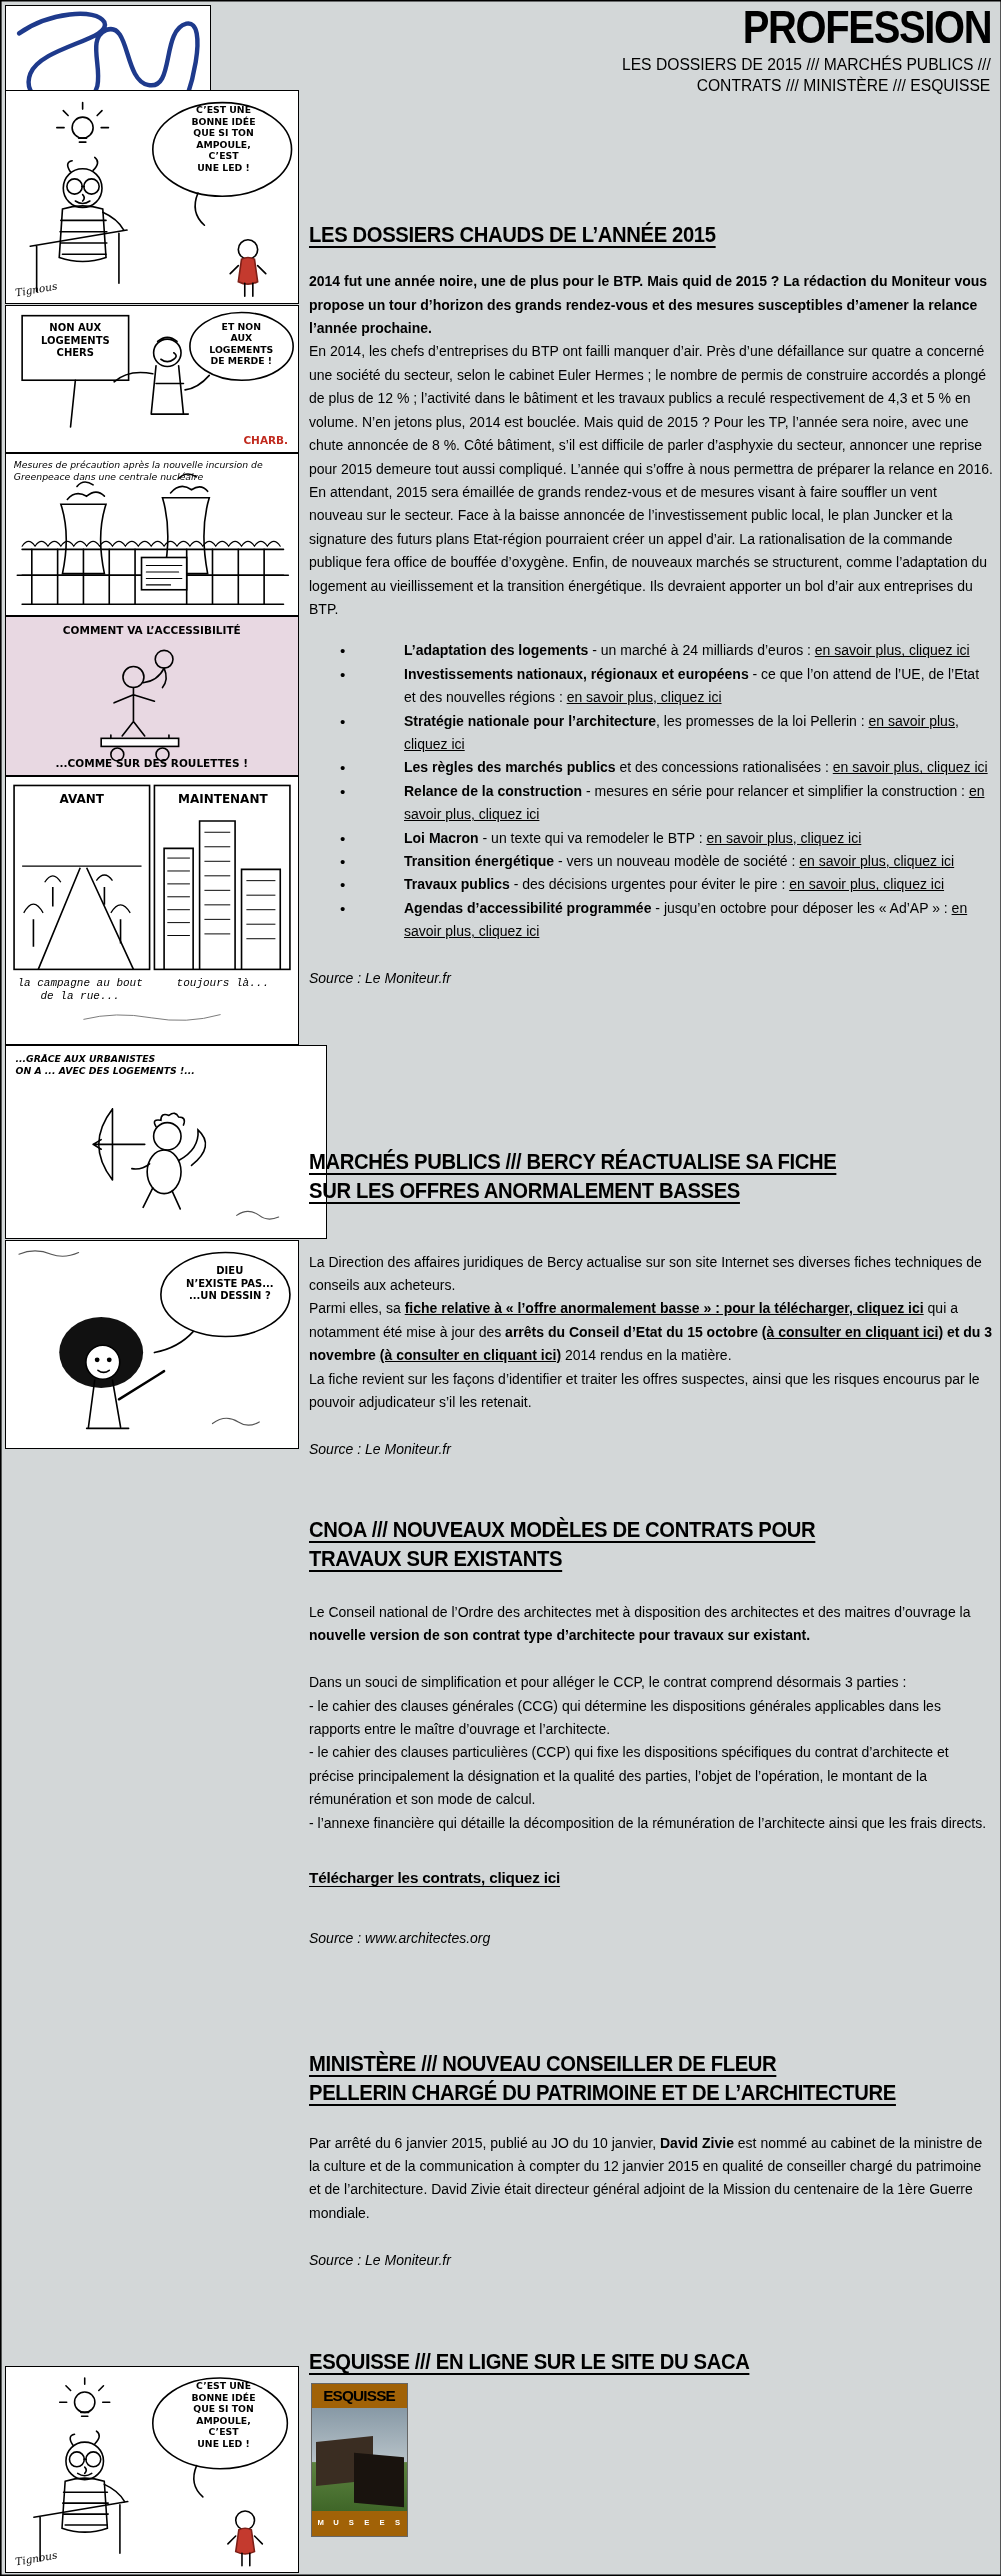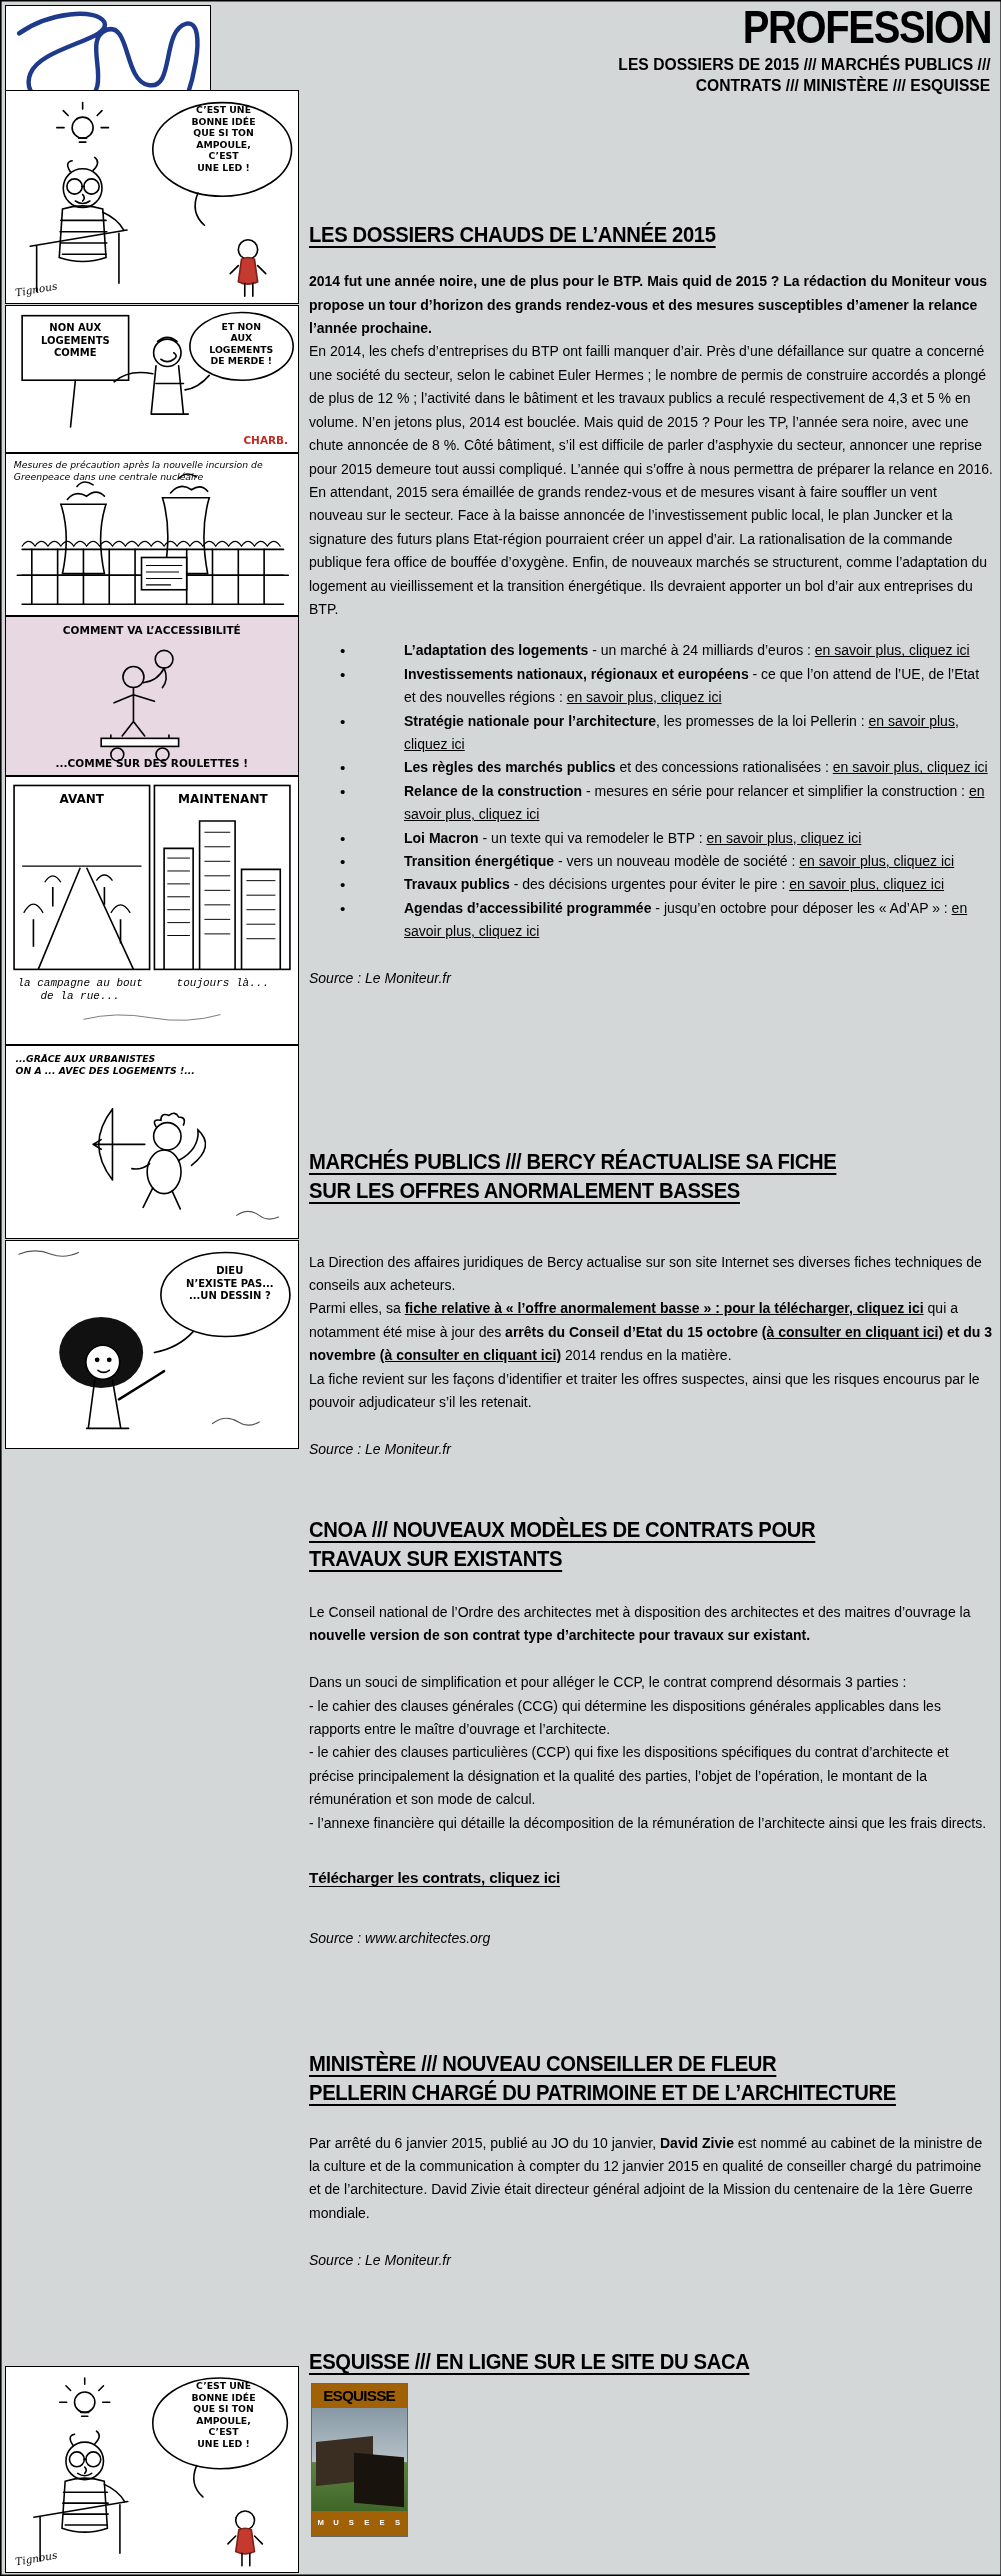--- a/index.html
+++ b/index.html
@@ -5,21 +5,21 @@
   html,body{margin:0;padding:0;background:#888;}
   .page{position:relative;width:1002px;height:2576px;margin:0 auto;background:#d3d7d8;
         box-shadow:inset 0 0 0 1.6px #000;font-family:"Liberation Sans",sans-serif;color:#000;overflow:hidden;}
 
   
   .logo-box{position:absolute;left:4.8px;top:4.8px;width:204px;height:136px;background:#fff;border:1.6px solid #000;}
   .logo-box svg{position:absolute;left:0;top:0;}
   .logo-tagline{position:absolute;right:4px;bottom:8px;color:#1e3a8c;font-size:9.3px;font-weight:bold;font-style:italic;}
   .masthead{position:absolute;right:11.3px;top:1.6px;text-align:right;}
   .masthead .title{font-size:47px;font-weight:900;letter-spacing:-1.6px;line-height:1.05;display:inline-block;transform:scaleX(.85);transform-origin:right;}
-  .masthead .subtitle{font-size:17.4px;font-weight:700;line-height:1.22;margin-top:3.2px;}
+  .masthead .subtitle{font-size:17.4px;font-weight:400;line-height:1.22;margin-top:3.2px;}
   .masthead .subtitle span{display:inline-block;transform:scaleX(.9);transform-origin:right;}
 
   
   .cartoon{position:absolute;left:4.8px;width:292px;background:#fff;border:1.2px solid #000;overflow:hidden;}
   .cartoon svg{position:absolute;left:0;top:0;}
   .bubble{position:absolute;font-family:"DejaVu Sans",sans-serif;font-weight:bold;font-size:9.3px;
           line-height:1.25;text-align:center;white-space:pre-line;pointer-events:none;}
   .handnote{position:absolute;font-family:"DejaVu Sans",sans-serif;font-size:9.3px;font-style:italic;line-height:1.3;}
   .signature{position:absolute;font-family:"DejaVu Serif",serif;font-style:italic;font-size:10.5px;}
   .sig-red{color:#c12a1e;font-family:"DejaVu Sans",sans-serif;font-style:normal;font-weight:bold;margin-left:40px;}
@@ -124,21 +124,21 @@
         <circle cx="200" cy="58" r="17"></circle>
         <path d="M188,44 q12,-10 24,0 M208,58 q6,4 0,8 M192,66 q8,6 16,0"></path>
         <path d="M186,74 l-6,60 M214,74 l6,60 M186,96 h34 M180,134 h46"></path>
         <path d="M182,84 q-30,-6 -48,10"></path>
         <ellipse cx="292" cy="50" rx="64" ry="42" fill="#fff"></ellipse>
         <path d="M252,86 q-14,16 -30,18" fill="none"></path>
       </g>
     </svg>
     <div class="bubble" style="left:21px;top:16px;width:97px;font-size:10px;">NON AUX
 LOGEMENTS
-COMME</div>
+CHERS</div>
     <div class="bubble" style="left:187px;top:14.5px;width:97px;">ET NON
 AUX
 LOGEMENTS
 DE MERDE !</div>
     <div class="signature sig-red" style="right:9.7px;bottom:6.5px;">CHARB.</div>
   </div>
 
   <div class="cartoon" style="top:453px;height:161px;">
     <div class="handnote" style="left:8px;top:4.8px;right:6.5px;">Mesures de précaution après la nouvelle incursion de Greenpeace dans une centrale nucléaire</div>
     <svg width="292" height="161" viewBox="0 0 362 199">
@@ -189,21 +189,21 @@
                  M298,128 h36 M298,146 h36 M298,164 h36 M298,182 h36 M298,200 h36" stroke-width="1.2"></path>
         <path d="M96,300 q40,-10 84,-2 q44,8 86,-4" stroke-width="1.2" stroke="#777"></path>
       </g>
     </svg>
     <div class="panel-label" style="left:8px;top:14.5px;width:136px;">AVANT</div>
     <div class="panel-label" style="left:149px;top:14.5px;width:136px;">MAINTENANT</div>
     <div class="script-cap" style="left:4.8px;top:200px;width:139px;">la campagne au bout de la rue...</div>
     <div class="script-cap" style="left:149px;top:200px;width:136px;">toujours là...</div>
   </div>
 
-  <div class="cartoon" style="top:1045px;height:192px;">
+  <div class="cartoon" style="top:1045px;height:192px;padding-left:28px;">
     <div class="handnote" style="left:9.7px;top:6.5px;right:8px;white-space:pre-line;font-weight:bold;">...GRÂCE AUX URBANISTES
 ON A ... AVEC DES LOGEMENTS !...</div>
     <svg width="292" height="192" viewBox="0 0 362 238">
       <g fill="none" stroke="#000" stroke-width="2" stroke-linecap="round">
         <circle cx="200" cy="112" r="17"></circle>
         <path d="M186,100 q-6,-10 6,-8 q0,-10 10,-6 q8,-6 12,2 q10,0 6,10"></path>
         <ellipse cx="196" cy="156" rx="21" ry="27"></ellipse>
         <path d="M214,142 q26,-14 24,-38 q22,20 -8,44"></path>
         <path d="M182,176 l-12,24 M206,180 l10,22"></path>
         <path d="M132,78 q-34,44 0,88 M132,78 L132,166"></path>

